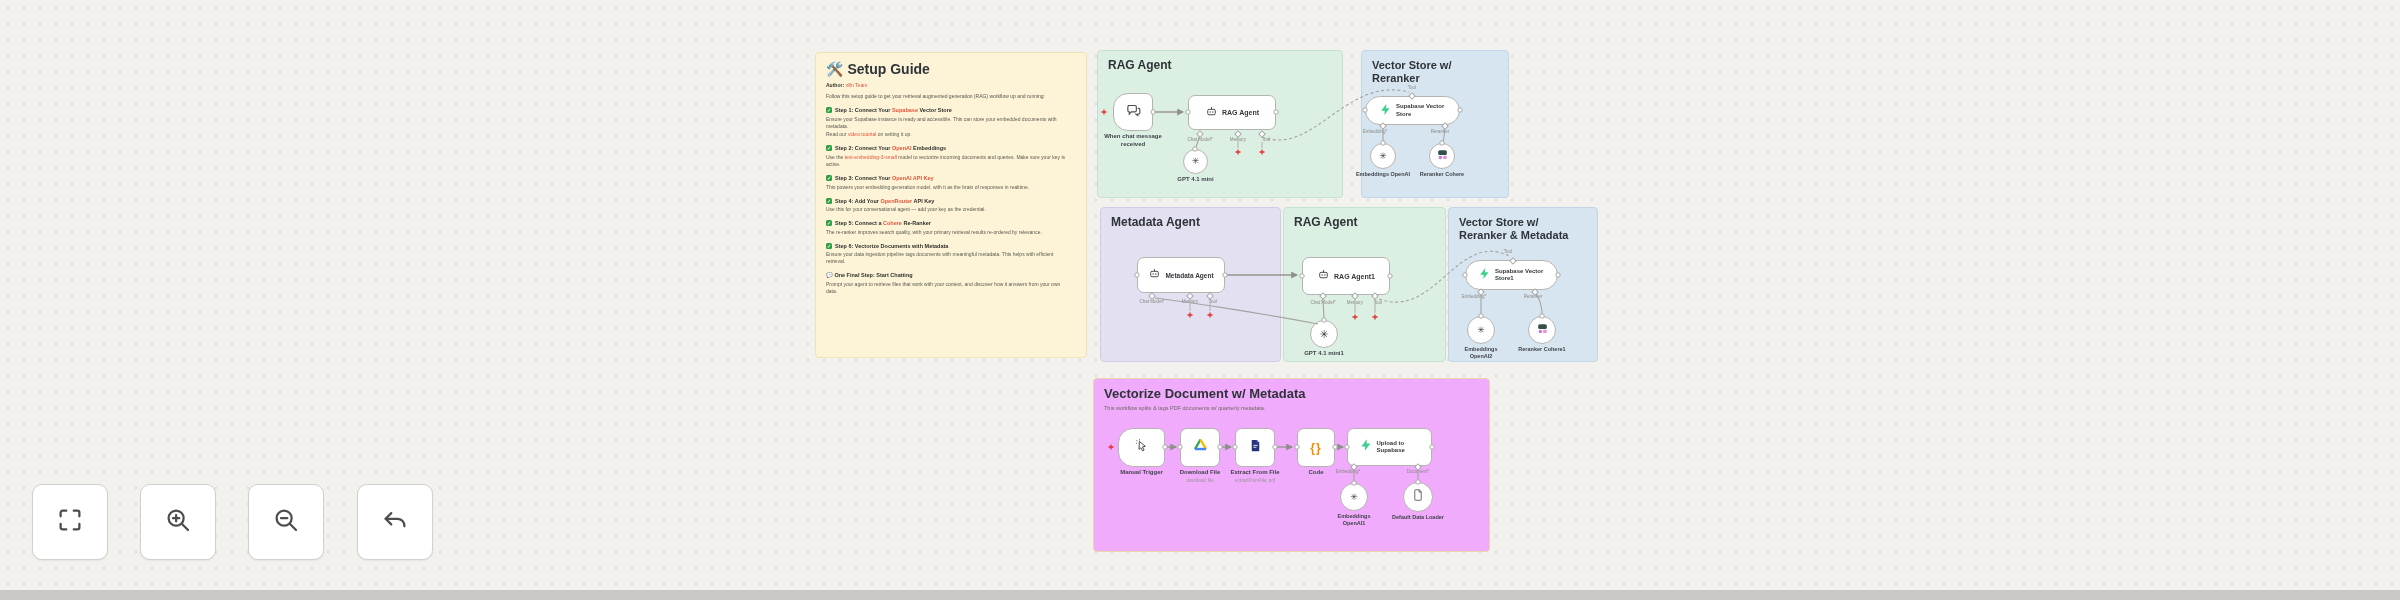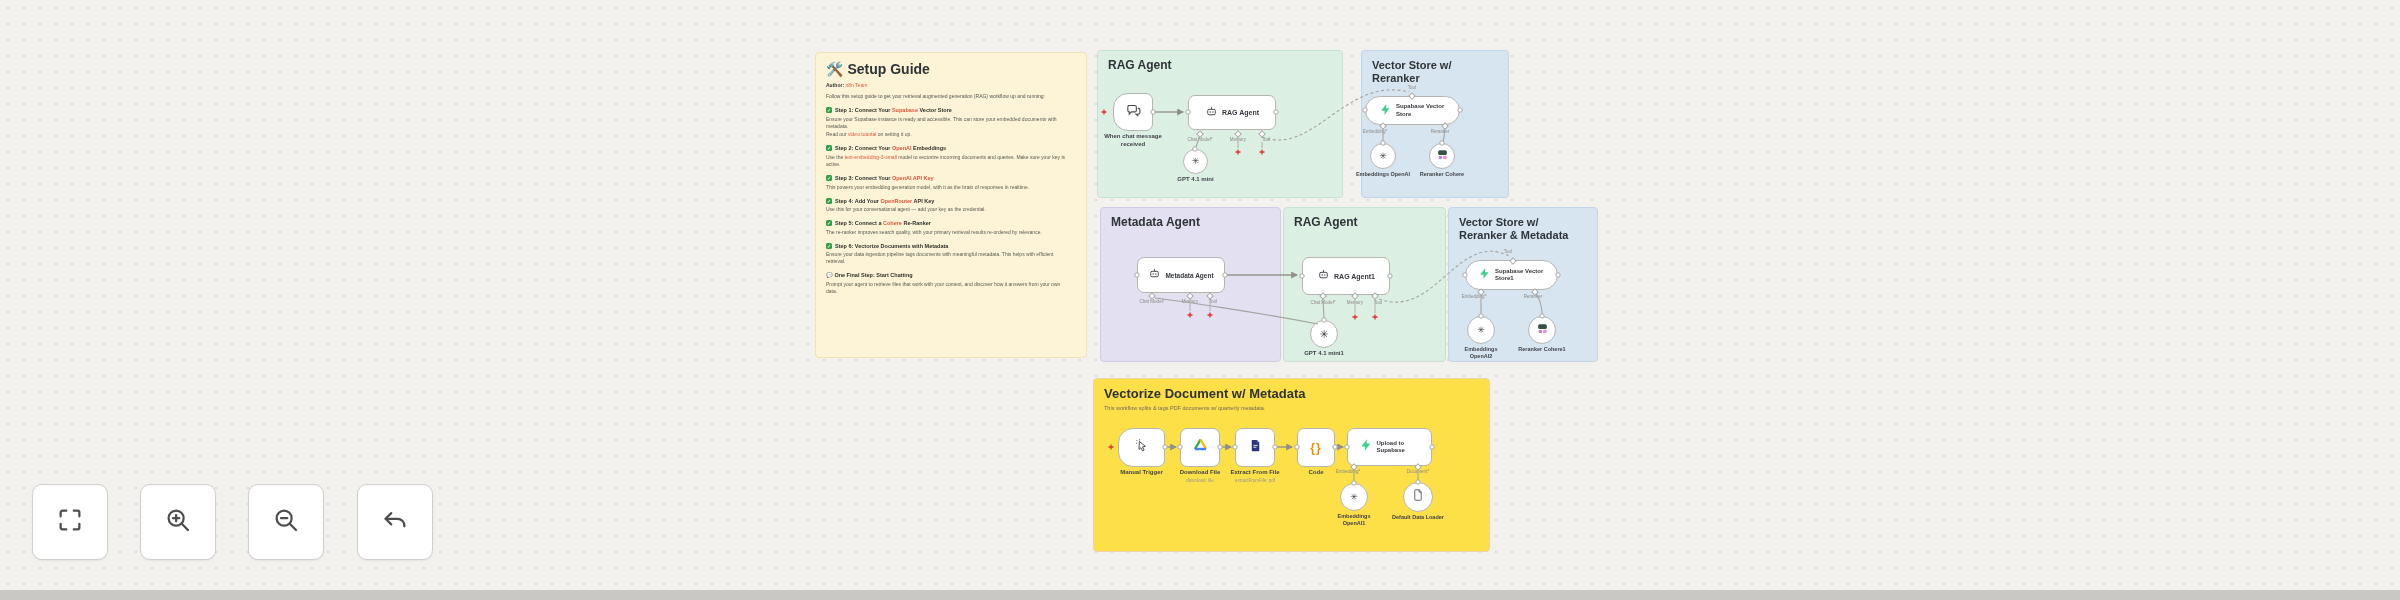--- a/index.html
+++ b/index.html
@@ -9,21 +9,21 @@
     background-image:radial-gradient(#dcdad6 1px, transparent 1.3px);
     background-size:16px 16px;
     font-family:"Liberation Sans", sans-serif;
   }
   .sticky{position:absolute;border-radius:4px;box-sizing:border-box;padding:8px 10px;z-index:1;}
   .sticky .stitle{font-weight:700;font-size:12px;color:#2e3338;margin:0;line-height:1.15;}
   #sg{background:#fdf4d8;border:1px solid #efe2b4;}
   #s-rag1,#s-rag2{background:#dcefe3;border:1px solid #c5e2d1;}
   #s-vec1,#s-vec2{background:#d7e5f1;border:1px solid #c1d6e8;}
   #s-meta{background:#e3e0f2;border:1px solid #d0cce8;}
-  #s-doc{background:#fde047;border:1px solid #e9d4ab;}
+  #s-doc{background:#f0abfc;border:1px solid #e9d4ab;}
   #sg .stitle{font-size:14px;display:flex;align-items:center;gap:4px;}
   .sg-author{font-size:5px;color:#4a4a46;margin-top:5px;}
   .sg-author b{color:#33332f;}
   .red{color:#e0553a;}
   .sg-intro{font-size:5px;color:#55544e;margin-top:5px;line-height:1.4;width:96%;}
   .step{margin-top:7px;}
   .step-title{font-size:5.5px;font-weight:700;color:#2f2f2b;line-height:1.3;}
   .check{display:inline-block;width:6px;height:6px;background:#2f9e44;border-radius:1.5px;color:#fff;
          font-size:5px;line-height:6px;text-align:center;margin-right:3px;vertical-align:0px;font-weight:700;}
   .step-body{font-size:5px;color:#5a594f;line-height:1.4;margin-top:1.5px;width:97%;}

